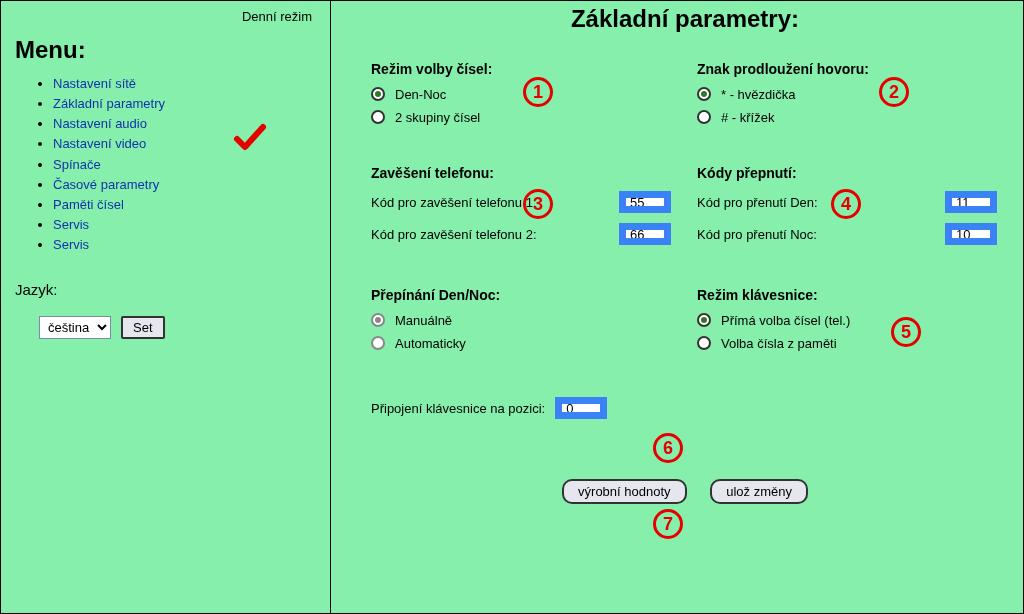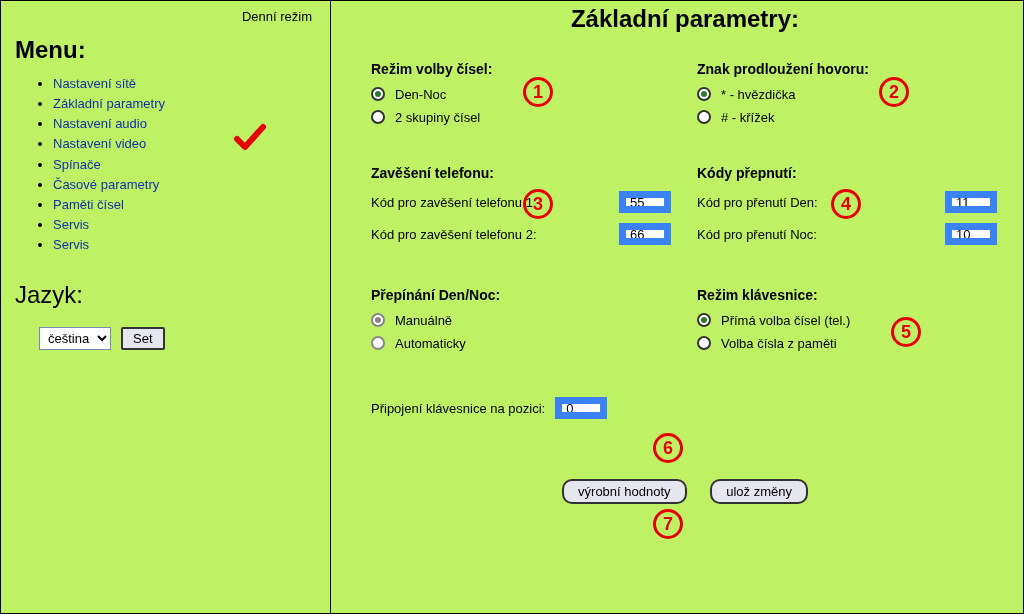--- a/index.html
+++ b/index.html
@@ -8,21 +8,21 @@
     font-family: Verdana, Geneva, sans-serif;
     font-size: 13px;
     background: #e0e0eb;
     color: #000;
   }
   .container {
     width: 1024px;
     height: 614px;
     display: flex;
     border: 1px solid #000;
-    background: #bef264;
+    background: #86efac;
   }
   .sidebar {
     width: 330px;
     border-right: 1px solid #000;
     padding: 8px 18px 18px 14px;
     position: relative;
   }
   .top-status {
     text-align: right;
     font-size: 13px;
@@ -43,21 +43,21 @@
   .menu-list li {
     color: #000;
   }
   .menu-list a {
     color: #1133aa;
     text-decoration: none;
     cursor: pointer;
   }
   .lang-title {
     font-family: "Comic Sans MS", cursive, sans-serif;
-    font-size: 24px;
+    font-size: 15px;
     margin-top: 26px;
   }
   .lang-row {
     margin-top: 18px;
     display: flex;
     align-items: center;
     gap: 10px;
     padding-left: 24px;
   }
   select {

